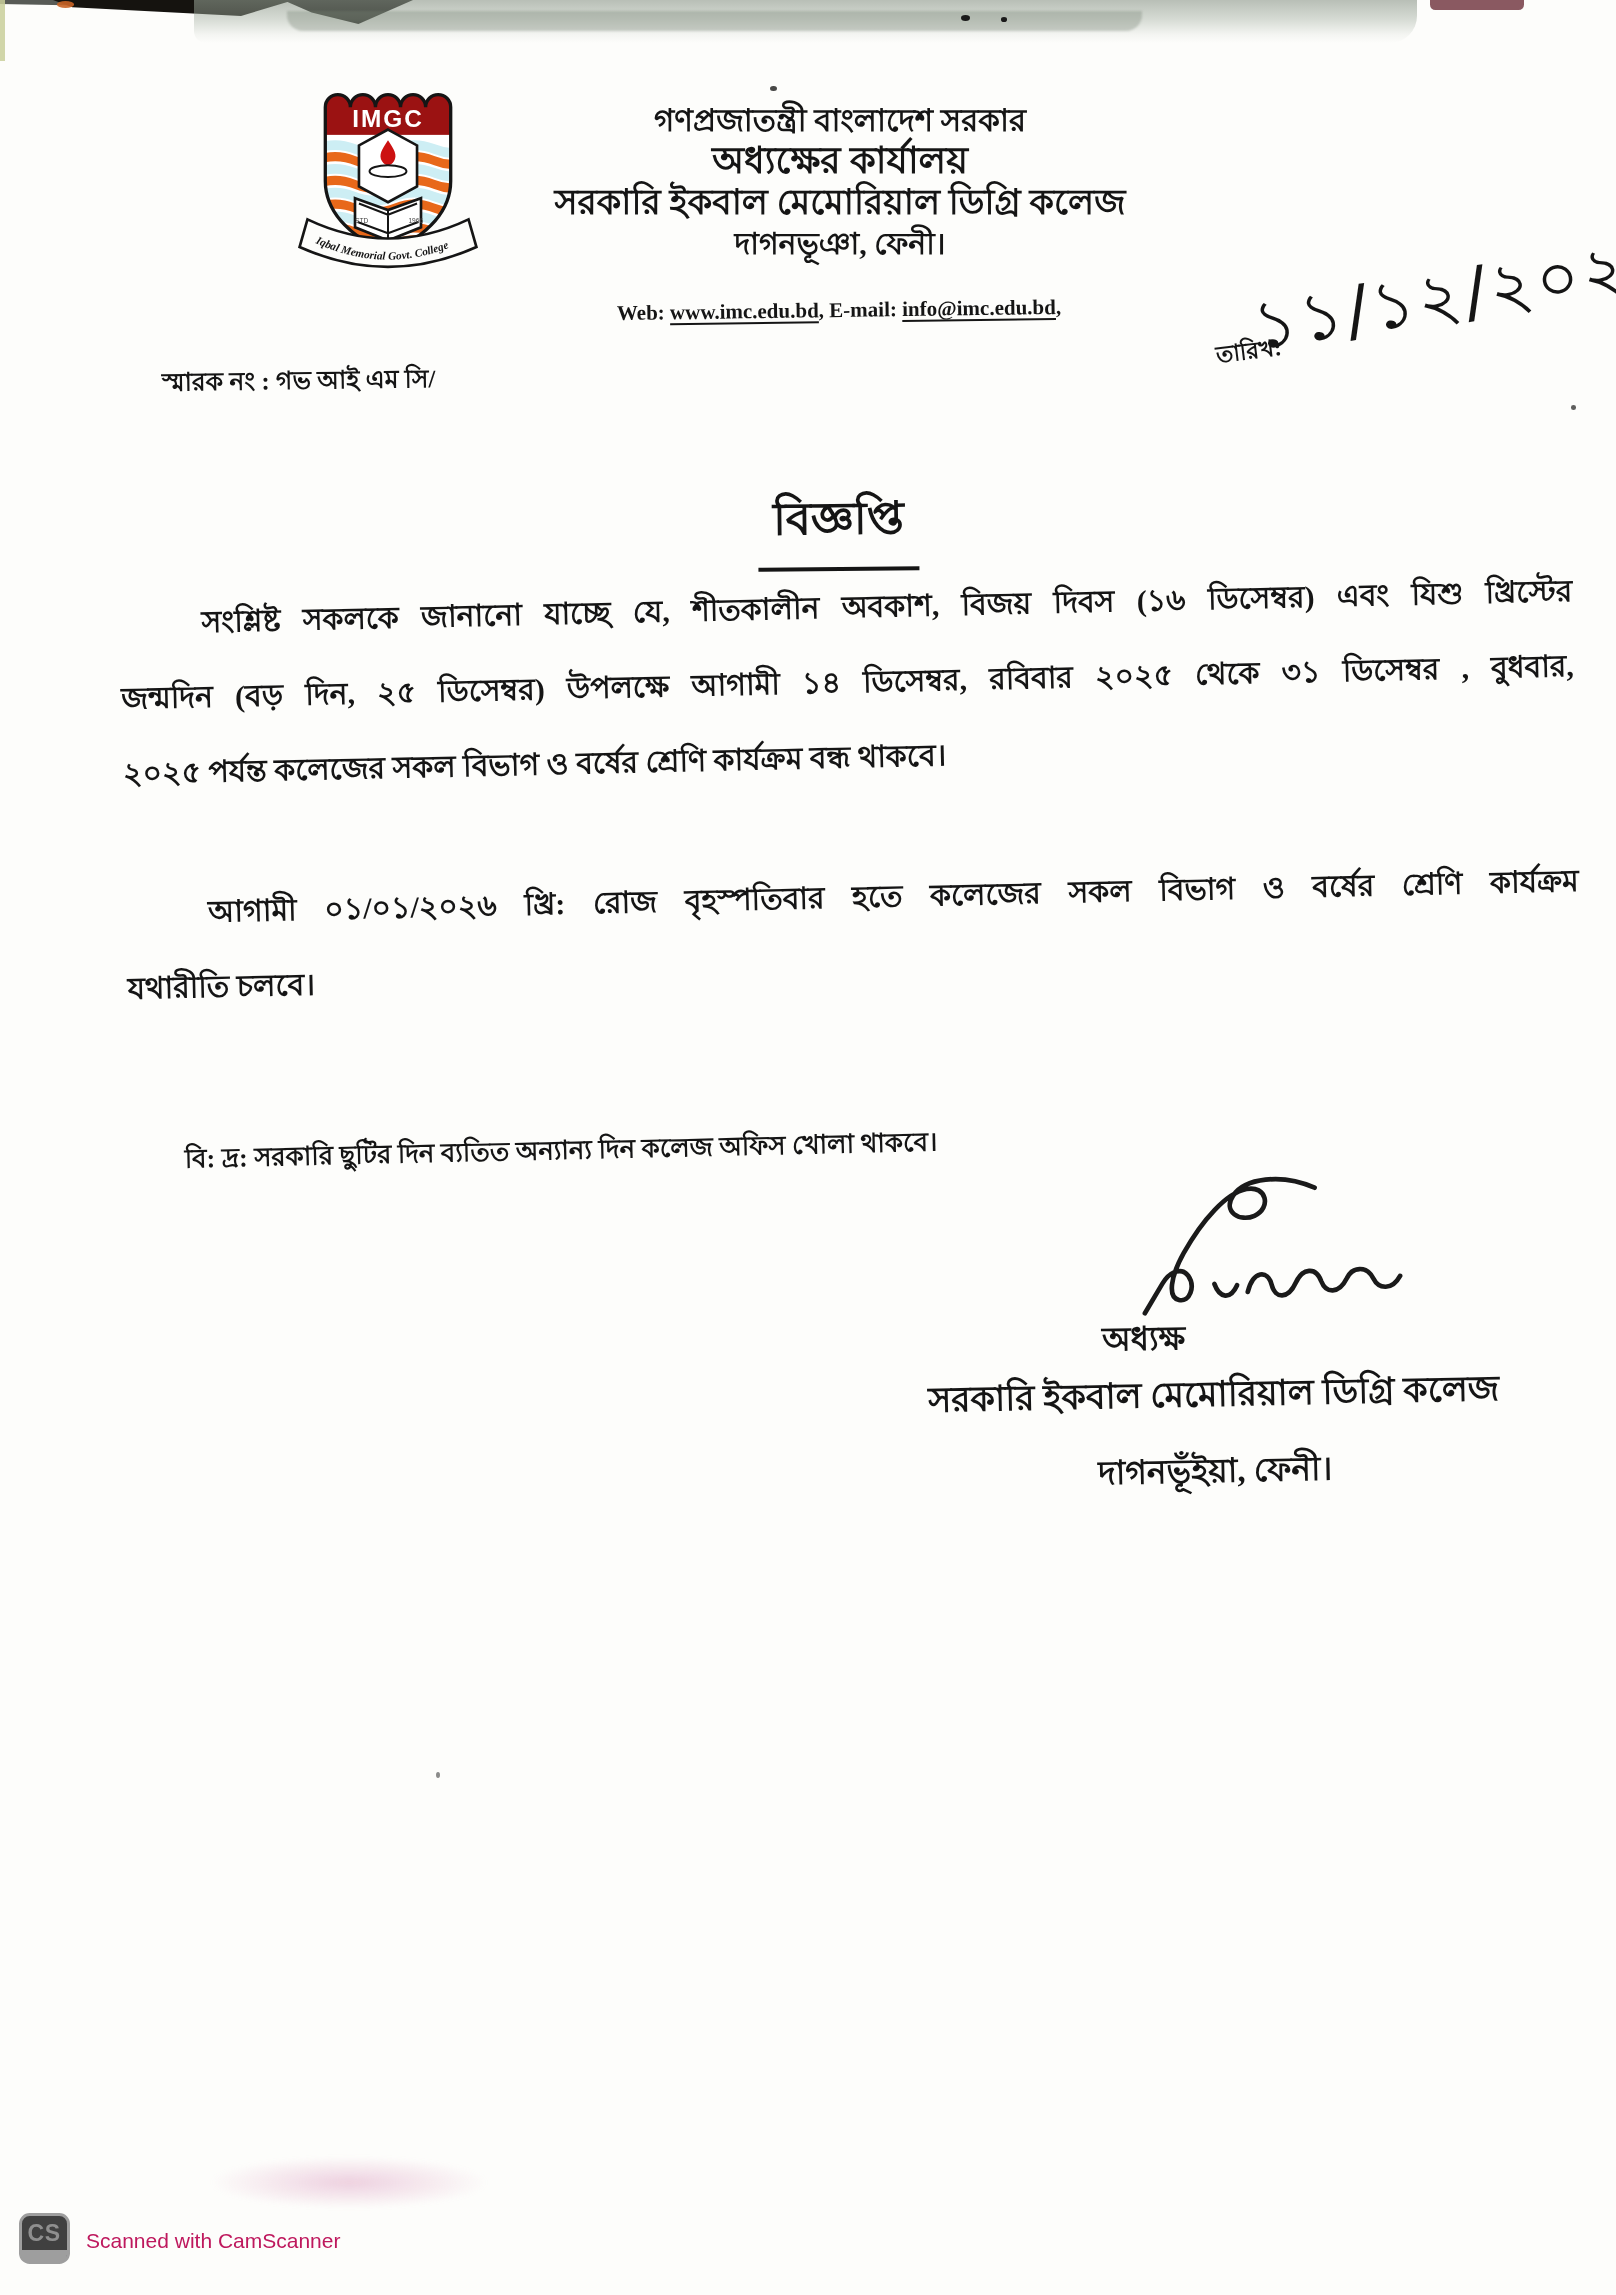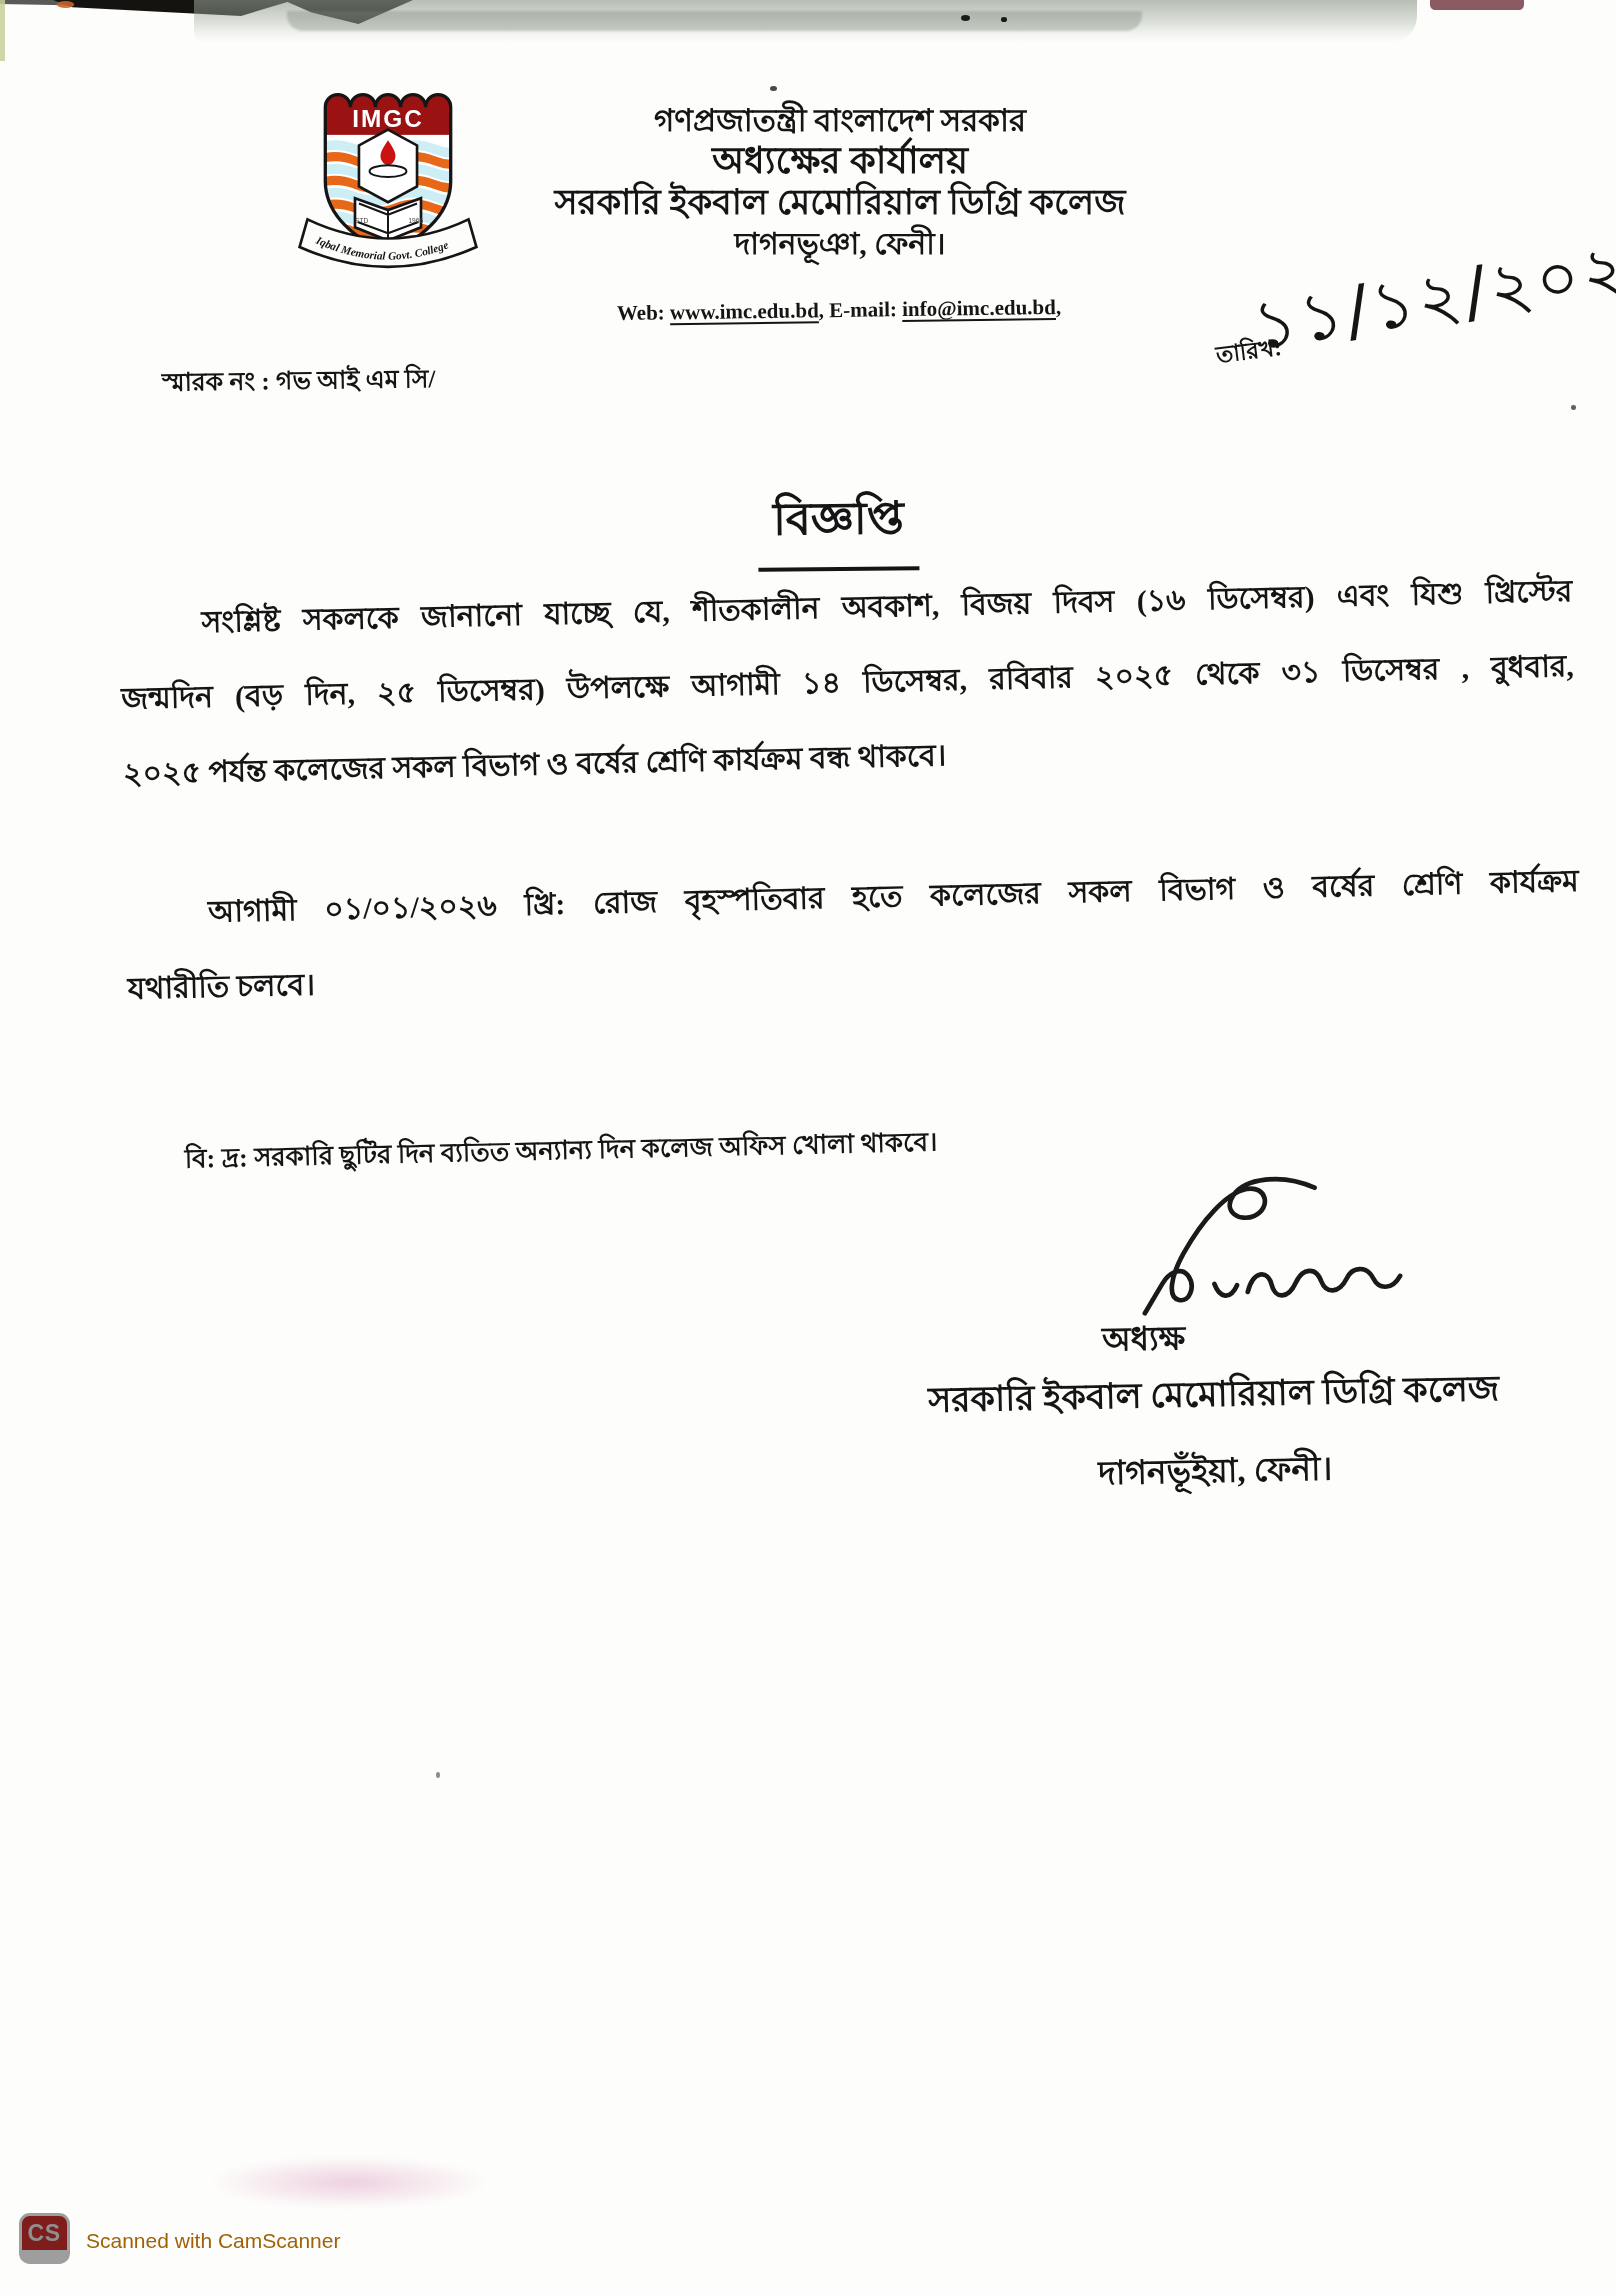--- a/index.html
+++ b/index.html
@@ -64,28 +64,28 @@
   .note-line{margin-top:100px;padding-left:53px;font-size:26px;text-align:left;text-align-last:left;}
   
   .sig-svg{position:absolute;left:1114px;top:1173px;width:321px;height:155px;}
   .sig-designation{position:absolute;left:1102px;top:1313px;font-size:33px;font-weight:bold;transform:rotate(-1deg);}
   .sig-org{position:absolute;left:907px;top:1370px;width:615px;text-align:center;
     font-weight:bold;transform:rotate(-1.2deg);}
   .sig-org .org-line{font-size:35px;line-height:49px;}
   .sig-org .place-line{font-size:33px;line-height:48px;margin-top:28px;}
   
   .cs-badge{position:absolute;left:18.7px;top:2213px;width:51px;height:51px;
-    border:3.3px solid #9e9e9e;border-radius:10.7px;background:#7f1d1d;box-sizing:border-box;
+    border:3.3px solid #9e9e9e;border-radius:10.7px;background:#404040;box-sizing:border-box;
     font-family:"Liberation Sans","DejaVu Sans",sans-serif;}
   .cs-letters{position:absolute;left:0;right:0;top:4px;text-align:center;
     font-size:23px;font-weight:bold;color:#8f8f8f;letter-spacing:0.7px;}
   .cs-bar{position:absolute;left:-0.7px;right:-0.7px;bottom:-0.7px;height:11.4px;background:#9e9e9e;
     border-radius:0 0 7.3px 7.3px;}
   .cs-text{position:absolute;left:86px;top:2229px;font-family:"Liberation Sans","DejaVu Sans",sans-serif;
-    font-size:21px;color:#a16207;}
+    font-size:21px;color:#be185d;}
 </style>
 </head>
 <body>
 
 <div class="page">
 
   <div class="art edge-line"></div>
   <div class="art black-streak"></div>
   <div class="art black-wedge"></div>
   <div class="art grey-band"></div>

